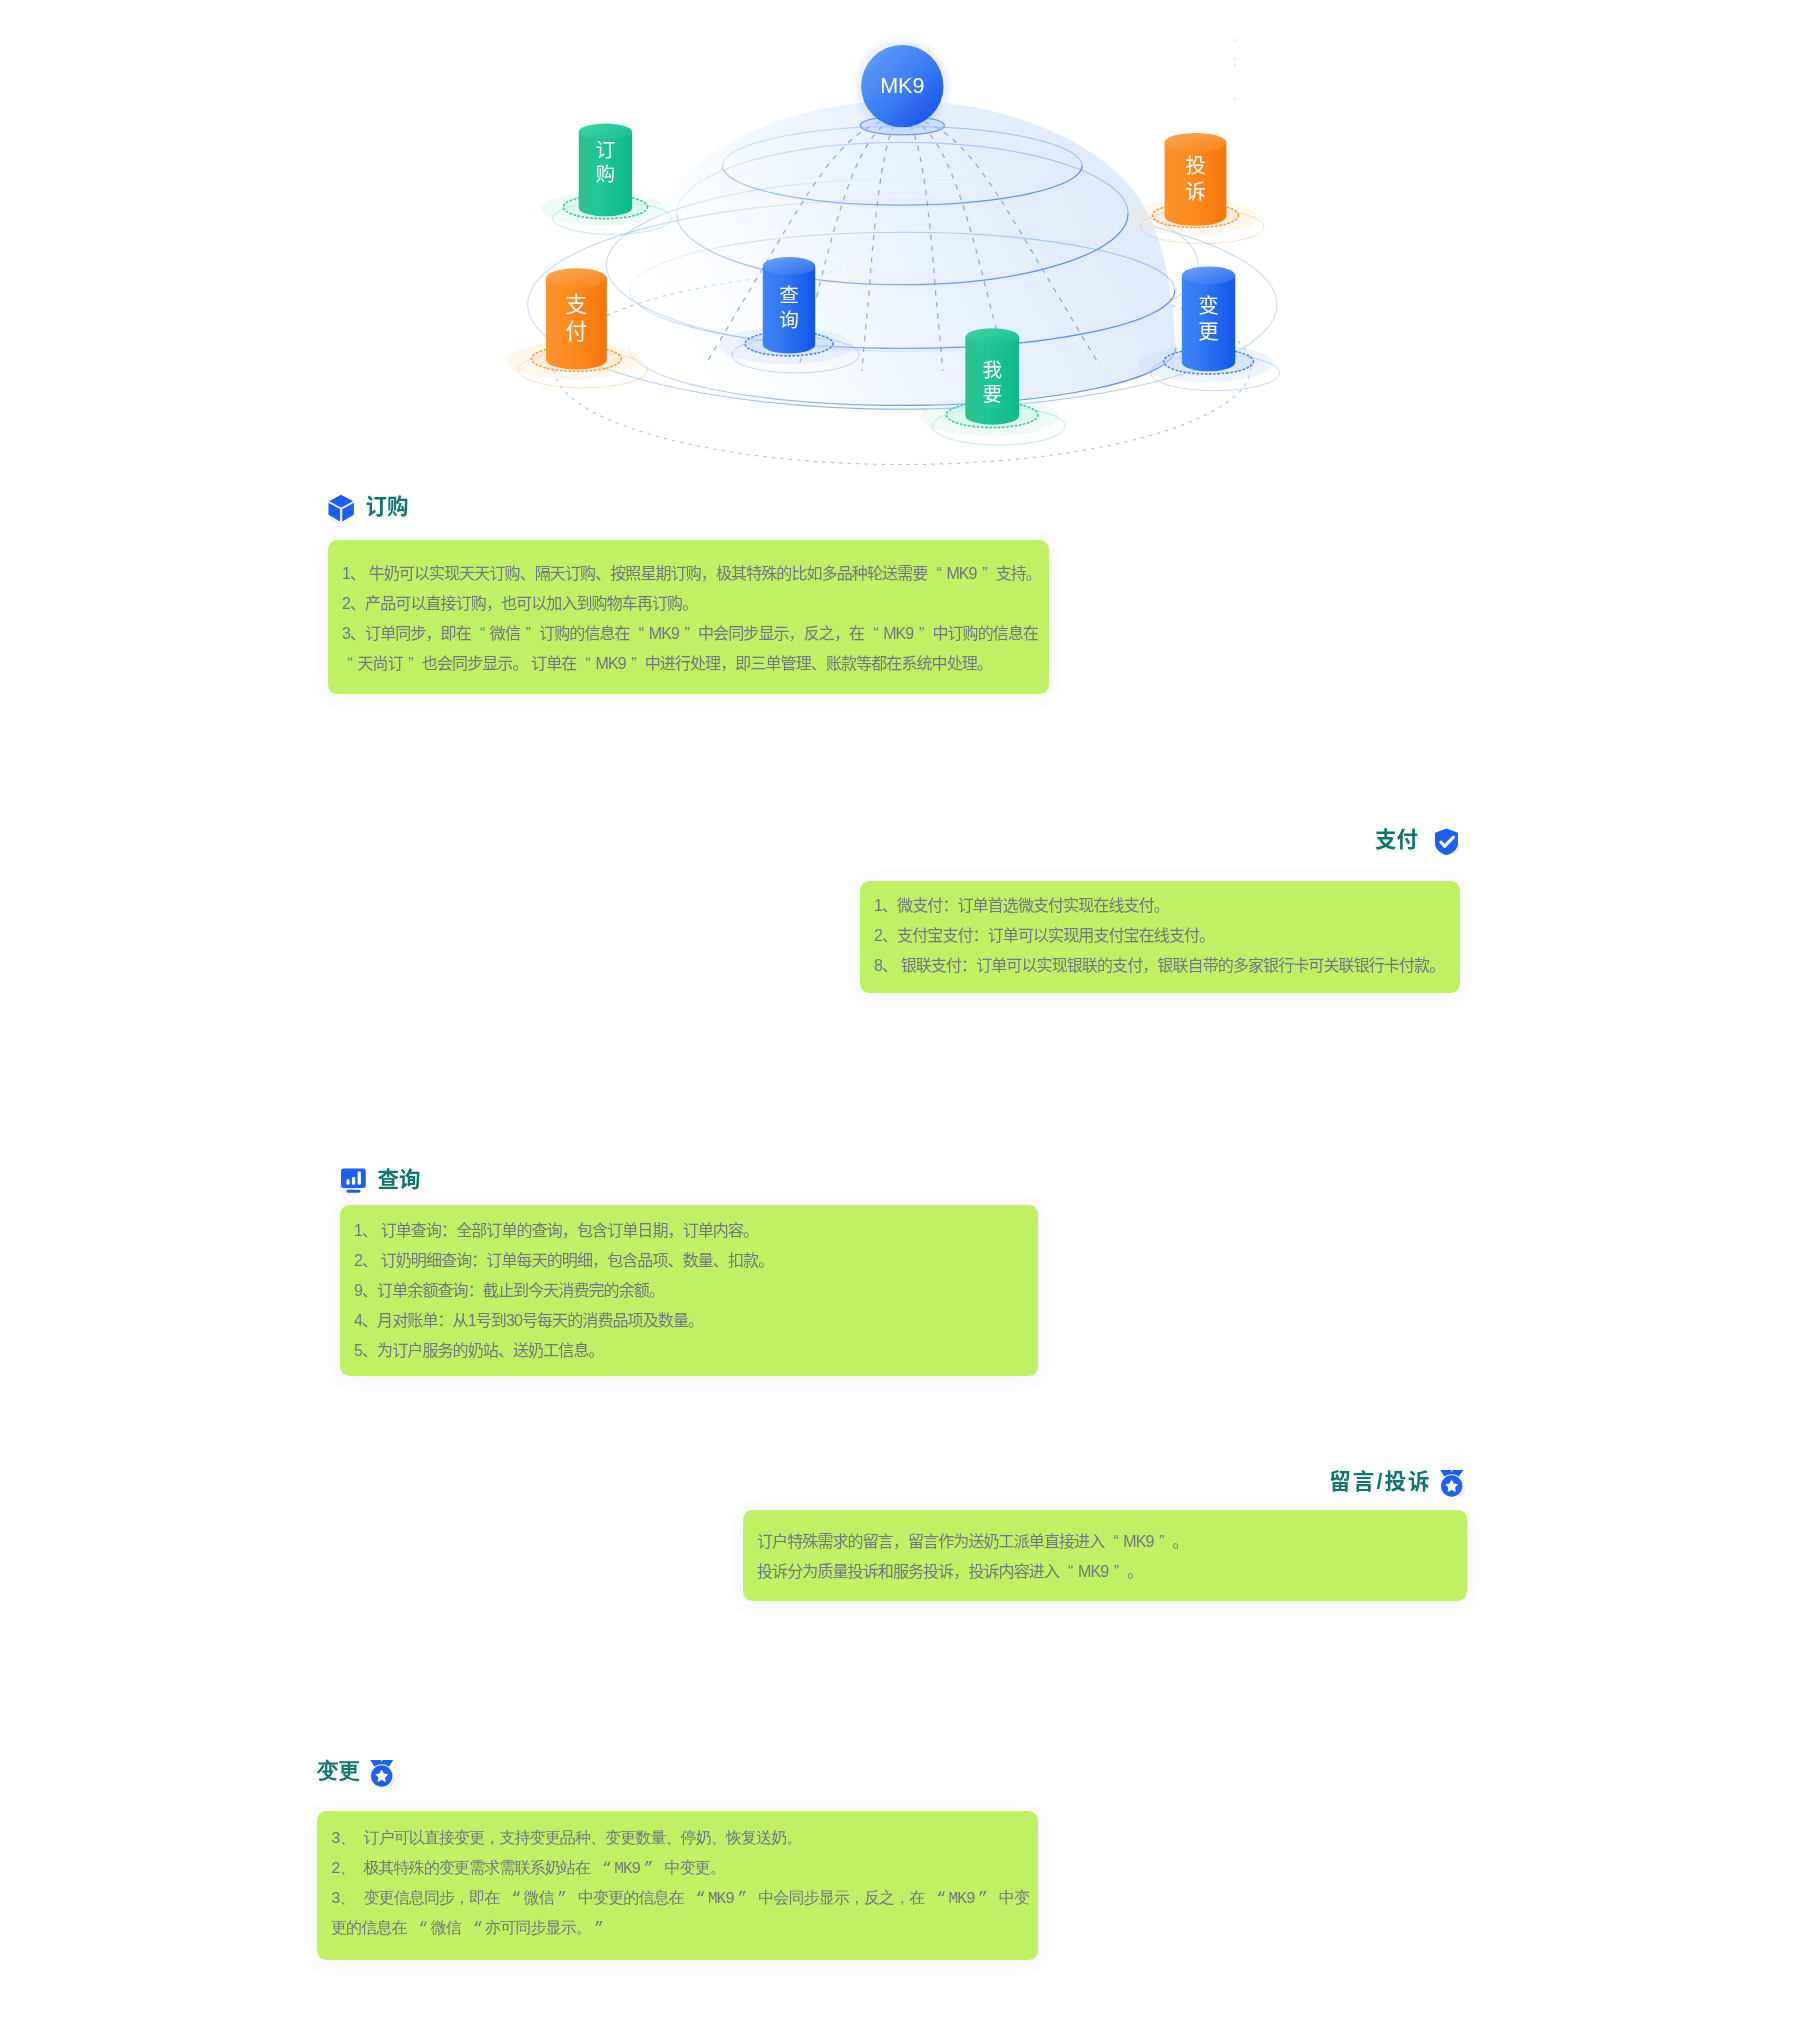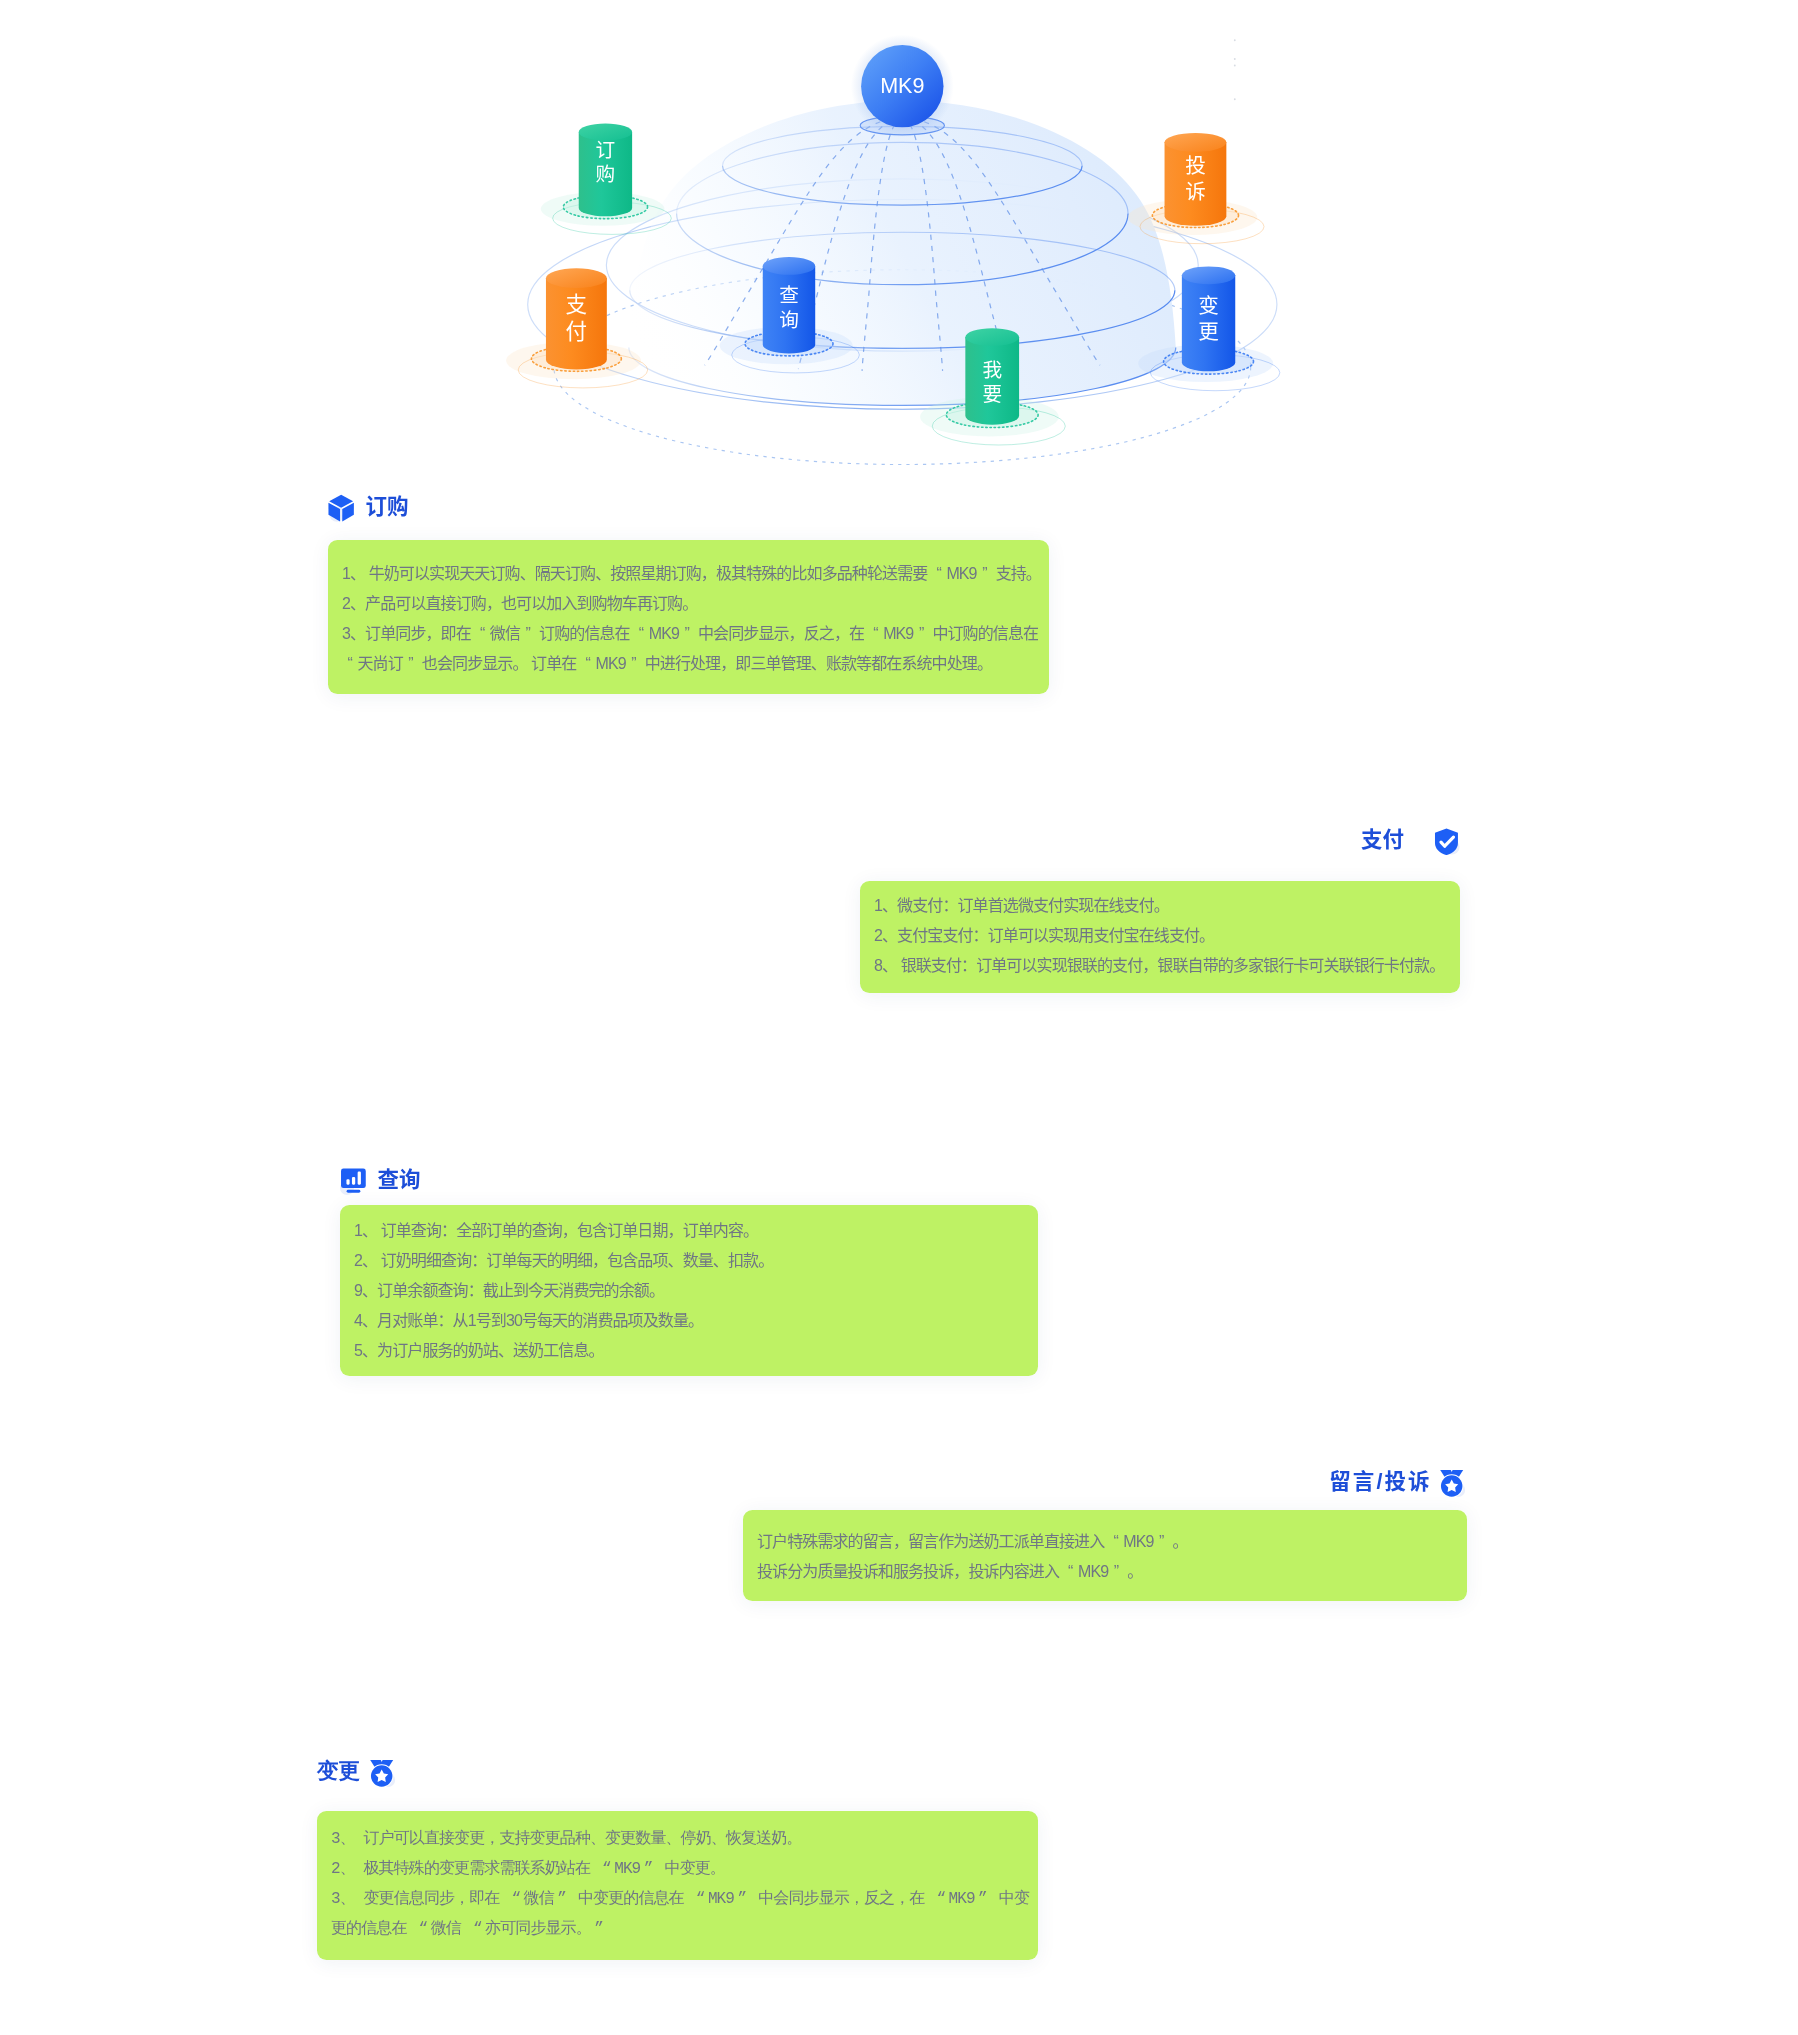--- a/index.html
+++ b/index.html
@@ -13,21 +13,21 @@
   .page{position:relative;width:1799px;height:1449px;}
 
   
   .hero{position:absolute;left:0;top:0;width:1799px;height:487px;}
   .hero svg{position:absolute;left:0;top:0;}
 
   
   .section{position:absolute;}
   .sec-head{display:flex;align-items:center;gap:9.4px;height:28px;}
   .sec-head.right{justify-content:flex-end;}
-  .sec-title{font-size:21.5px;font-weight:700;color:#1d4ed8;letter-spacing:0;line-height:1;white-space:nowrap;}
+  .sec-title{font-size:21.5px;font-weight:700;color:#0f766e;letter-spacing:0;line-height:1;white-space:nowrap;}
   .sec-icon{width:28px;height:28px;display:block;flex:0 0 28px;}
   .card{
     background:#bef264;border-radius:9.4px;
     box-shadow:0 2.8px 20.6px rgba(36,58,110,.065);
     padding:19px 4.7px 15px 14px;
     box-sizing:border-box;
   }
   .card p{
     margin:0;
     font-size:16px;
@@ -242,21 +242,21 @@
       <span class="sec-title">订购</span>
     </div>
     <div class="card" style="margin-top:18px;">
       <p>1、 牛奶可以实现天天订购、隔天订购、按照星期订购，极其特殊的比如多品种轮送需要 <i class="fw">“</i>MK9<i class="fw">”</i> 支持。</p>
       <p>2、产品可以直接订购，也可以加入到购物车再订购。</p>
       <p>3、订单同步，即在 <i class="fw">“</i>微信<i class="fw">”</i> 订购的信息在 <i class="fw">“</i>MK9<i class="fw">”</i> 中会同步显示，反之，在 <i class="fw">“</i>MK9<i class="fw">”</i> 中订购的信息在 <i class="fw">“</i>天尚订<i class="fw">”</i> 也会同步显示。 订单在 <i class="fw">“</i>MK9<i class="fw">”</i> 中进行处理，即三单管理、账款等都在系统中处理。</p>
     </div>
   </div>
 
   <div class="section" style="left:860px;top:827px;width:600px;">
-    <div class="sec-head right" style="gap:28px;">
+    <div class="sec-head right" style="gap:14px;">
       <span class="sec-title">支付</span>
       <span class="sec-icon">
         <svg viewBox="0 0 30 30" width="28" height="28">
           <circle cx="21.5" cy="21.5" r="8" fill="#e9eefb"></circle>
           <path d="M15.5 1.5 L27.8 6.2 L27.8 17.2 C27.8 23.6 22.4 28.4 15.5 30.1 C8.6 28.4 3.2 23.6 3.2 17.2 L3.2 6.2 Z" fill="#1d5ff5"></path>
           <path d="M9.6 16.2 L13.6 20.6 L23 10.9" fill="none" stroke="#ffffff" stroke-width="3.4" stroke-linecap="round" stroke-linejoin="round"></path>
         </svg>
       </span>
     </div>
     <div class="card" style="margin-top:26px;padding-top:10.3px;padding-bottom:12px;">

